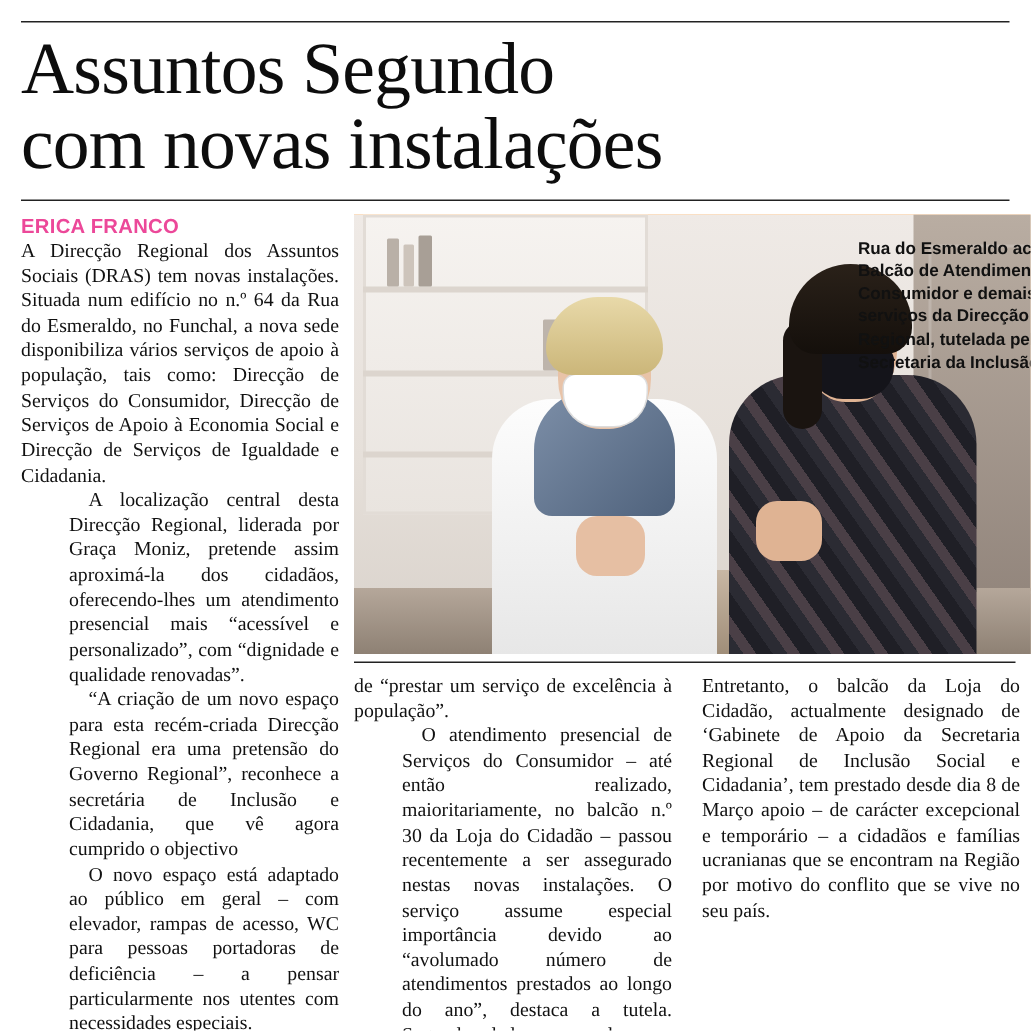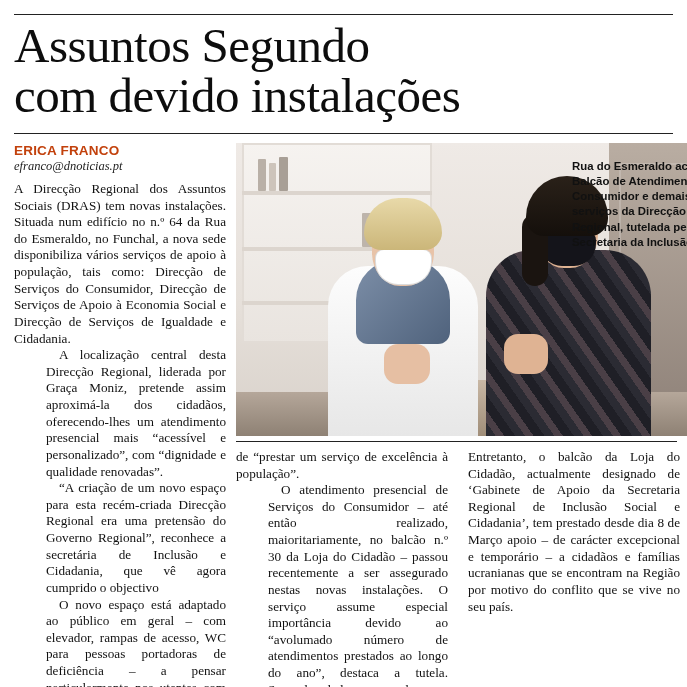--- a/index.html
+++ b/index.html
@@ -48,21 +48,21 @@
     width: 212px;
     flex: 0 0 212px;
   }
   .col-left { width: 212px; flex: 0 0 212px; }
 
   .byline-name {
     font-family: "Liberation Sans", sans-serif;
     font-weight: bold;
     font-size: 13.5px;
     letter-spacing: 0.2px;
-    color: #c2410c;
+    color: #ec4899;
     margin: 0 0 1px 0;
   }
   .byline-mail {
     font-family: "Liberation Serif", serif;
     font-style: italic;
     font-size: 12.5px;
     color: #222;
     margin: 0 0 7px 0;
   }
 
@@ -220,30 +220,29 @@
 </style>
 </head>
 <body>
 
 <div class="page">
 
   <div class="rule-top"></div>
 
   <h1 class="headline">
     <span>Assuntos Segundo</span>
-    <span class="l2">com devido instalações</span>
+    <span class="l2">com novas instalações</span>
   </h1>
 
   <div class="rule-under-head"></div>
 
   <div class="body-area">
 
     <div class="col col-left left-stack">
       <div class="byline-name">ERICA FRANCO</div>
-      <div class="byline-mail">efranco@dnoticias.pt</div>
 
       <p class="para">A Direcção Regional dos Assuntos Sociais (DRAS) tem novas instalações. Situada num edifício no n.º 64 da Rua do Esmeraldo, no Funchal, a nova sede disponibiliza vários serviços de apoio à população, tais como: Direcção de Serviços do Consumidor, Direcção de Serviços de Apoio à Economia Social e Direcção de Serviços de Igualdade e Cidadania.</p>
       <p class="para">A localização central desta Direcção Regional, liderada por Graça Moniz, pretende assim aproximá-la dos cidadãos, oferecendo-lhes um atendimento presencial mais “acessível e personalizado”, com “dignidade e qualidade renovadas”.</p>
       <p class="para">“A criação de um novo espaço para esta recém-criada Direcção Regional era uma pretensão do Governo Regional”, reconhece a secretária de Inclusão e Cidadania, que vê agora cumprido o objectivo</p>
       <p class="para">O novo espaço está adaptado ao público em geral – com elevador, rampas de acesso, WC para pessoas portadoras de deficiência – a pensar particularmente nos utentes com necessidades especiais.</p>
     </div>
 
     <div class="photo-block">
       <div class="photo">
         <div class="ph-wall"></div>

